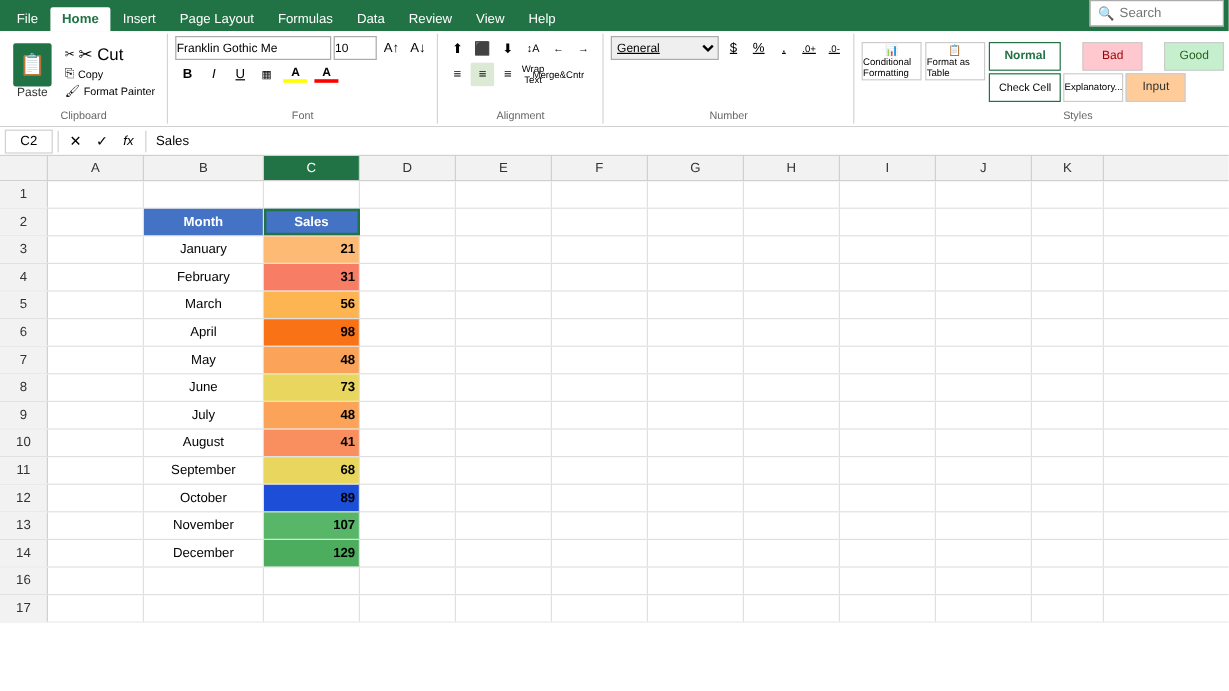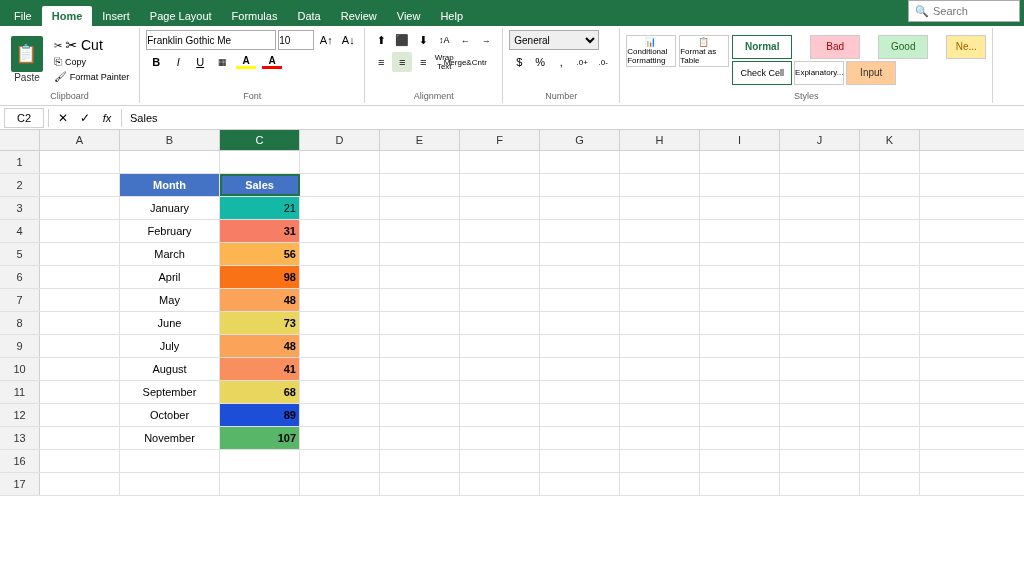--- a/index.html
+++ b/index.html
@@ -154,22 +154,23 @@
     .align-group-content {
       display: flex;
       flex-direction: column;
       gap: 2px;
     }
     .align-row { display: flex; gap: 1px; }
 
     
     .number-group-content {
       display: flex;
-      flex-direction: column;
+      flex-direction: row;
       gap: 2px;
+      text-decoration: underline;
     }
     .number-format-select {
       width: 90px;
       height: 20px;
       font-size: 10px;
       border: 1px solid #ababab;
     }
     .style-box {
       width: 65px;
       height: 32px;
@@ -514,21 +515,21 @@
         <div class="cell col-g"></div>
         <div class="cell col-h"></div>
         <div class="cell col-i"></div>
         <div class="cell col-j"></div>
         <div class="cell col-k"></div>
       </div>
       <div class="grid-row">
         <div class="row-num">3</div>
         <div class="cell col-a"></div>
         <div class="cell col-b cell-month" style="justify-content: center;">January</div>
-        <div class="cell col-c cell-sales" style="background: #14b8a6; justify-content: flex-end; font-weight: normal; padding-left: 20px;">21</div>
+        <div class="cell col-c cell-sales" style="background: #fdba74; justify-content: flex-end; font-weight: bold; padding-left: 20px;">21</div>
         <div class="cell col-d"></div>
         <div class="cell col-e"></div>
         <div class="cell col-f"></div>
         <div class="cell col-g"></div>
         <div class="cell col-h"></div>
         <div class="cell col-i"></div>
         <div class="cell col-j"></div>
         <div class="cell col-k"></div>
       </div>
       <div class="grid-row">
@@ -665,20 +666,34 @@
         <div class="cell col-d"></div>
         <div class="cell col-e"></div>
         <div class="cell col-f"></div>
         <div class="cell col-g"></div>
         <div class="cell col-h"></div>
         <div class="cell col-i"></div>
         <div class="cell col-j"></div>
         <div class="cell col-k"></div>
       </div>
       <div class="grid-row">
+        <div class="row-num">14</div>
+        <div class="cell col-a"></div>
+        <div class="cell col-b cell-month" style="justify-content: center;">December</div>
+        <div class="cell col-c cell-sales" style="background: rgb(76, 173, 95); justify-content: flex-end; font-weight: bold;">129</div>
+        <div class="cell col-d"></div>
+        <div class="cell col-e"></div>
+        <div class="cell col-f"></div>
+        <div class="cell col-g"></div>
+        <div class="cell col-h"></div>
+        <div class="cell col-i"></div>
+        <div class="cell col-j"></div>
+        <div class="cell col-k"></div>
+      </div>
+      <div class="grid-row">
         <div class="row-num">16</div>
         <div class="cell col-a"></div>
         <div class="cell col-b"></div>
         <div class="cell col-c"></div>
         <div class="cell col-d"></div>
         <div class="cell col-e"></div>
         <div class="cell col-f"></div>
         <div class="cell col-g"></div>
         <div class="cell col-h"></div>
         <div class="cell col-i"></div>

